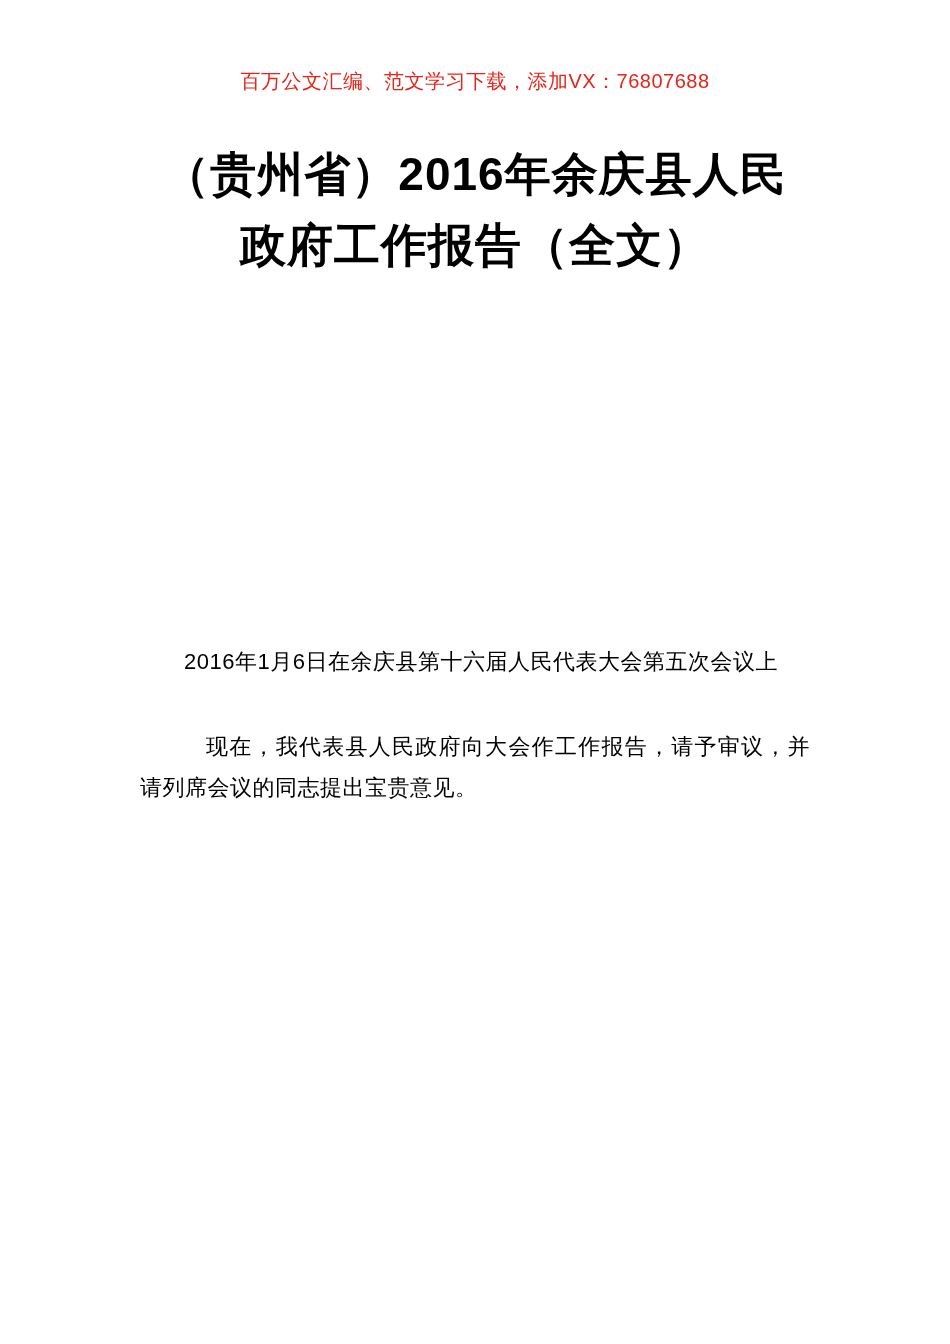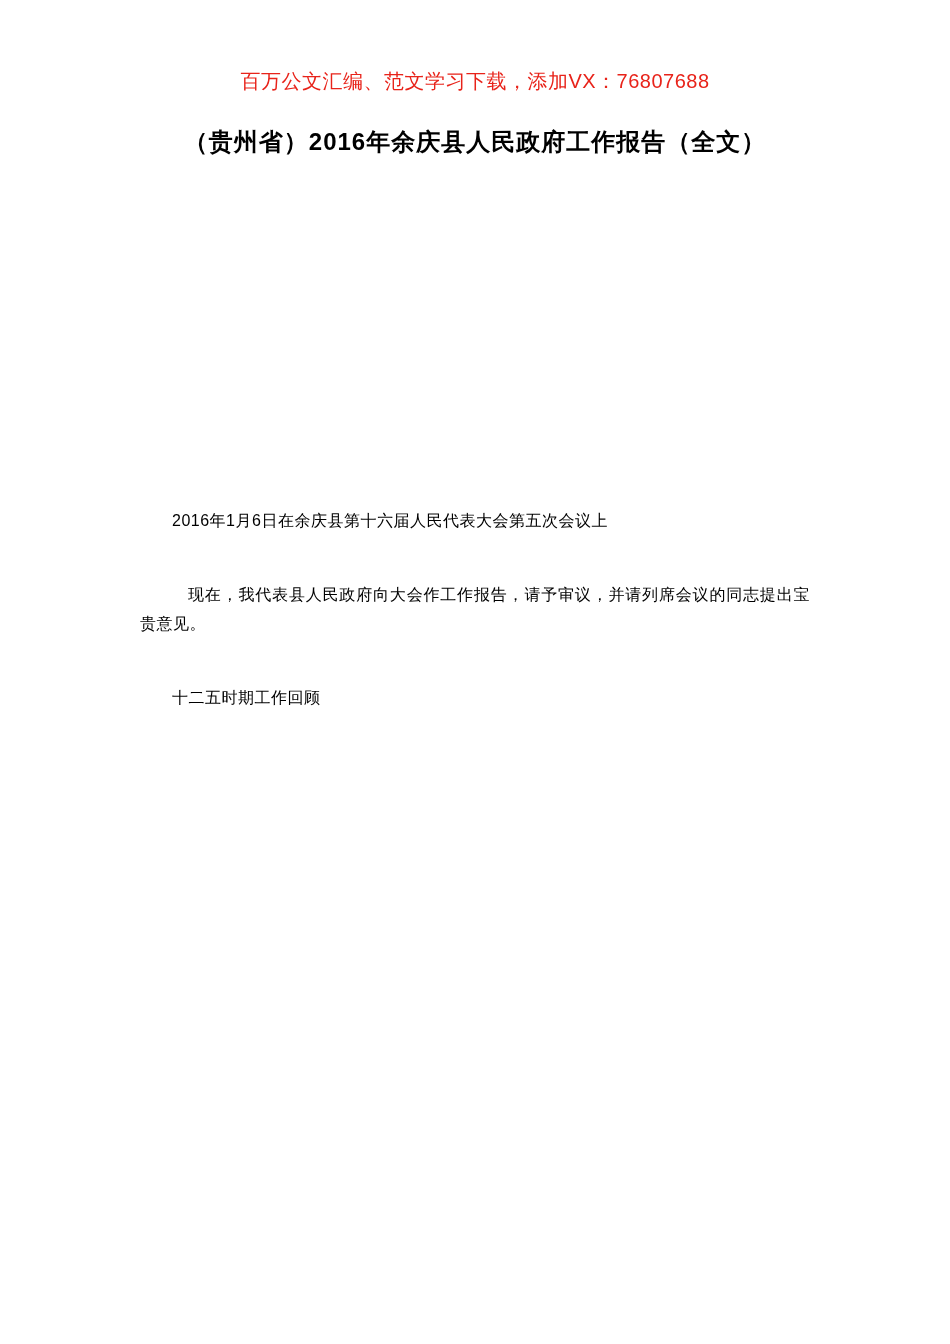--- a/index.html
+++ b/index.html
@@ -25,33 +25,33 @@
   .promo-banner {
     text-align: center;
     color: #e8231a;
     font-size: 20px;
     font-family: "Liberation Sans", sans-serif;
     letter-spacing: 0.5px;
     padding-top: 68px;
     white-space: nowrap;
   }
   .doc-title {
-    margin-top: 28px;
+    margin-top: 44px;
     text-align: center;
-    font-size: 24px;
+    font-size: 46px;
     font-weight: bold;
     line-height: 1.55;
     letter-spacing: 1px;
     font-family: "Liberation Sans", sans-serif;
   }
   .spacer-block {
     height: 330px;
   }
   .body-text {
-    font-size: 16px;
+    font-size: 22px;
     line-height: 1.85;
     letter-spacing: 0.5px;
     text-align: justify;
     font-family: "Liberation Sans", sans-serif;
   }
   .para {
     margin: 0 0 44px 0;
   }
   .indent-2 {
     text-indent: 2em;
@@ -71,16 +71,15 @@
 
   <div class="spacer-block"></div>
 
   <div class="body-text">
     <p class="para indent-2">2016年1月6日在余庆县第十六届人民代表大会第五次会议上</p>
 
 
 
     <p class="para indent-3">现在，我代表县人民政府向大会作工作报告，请予审议，并请列席会议的同志提出宝贵意见。</p>
 
-    <p class="para indent-2">十二五时期工作回顾</p>
   </div>
 
 </div>
 
 </body></html>

